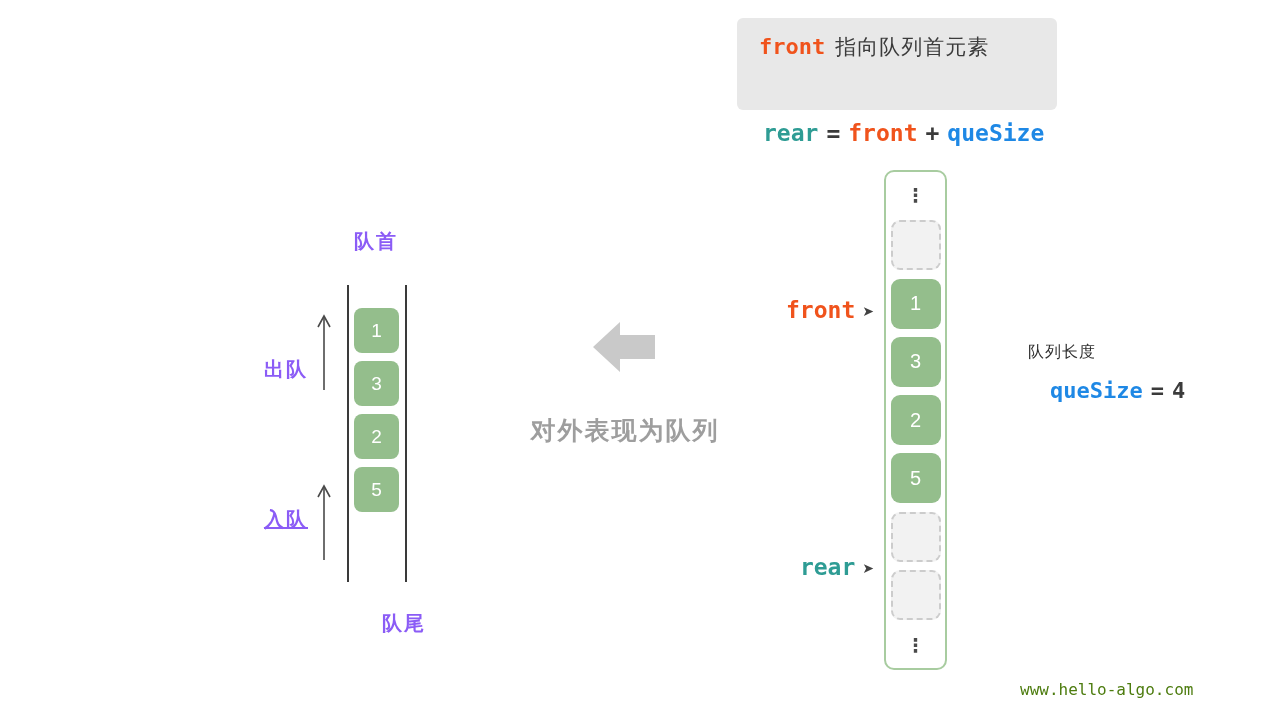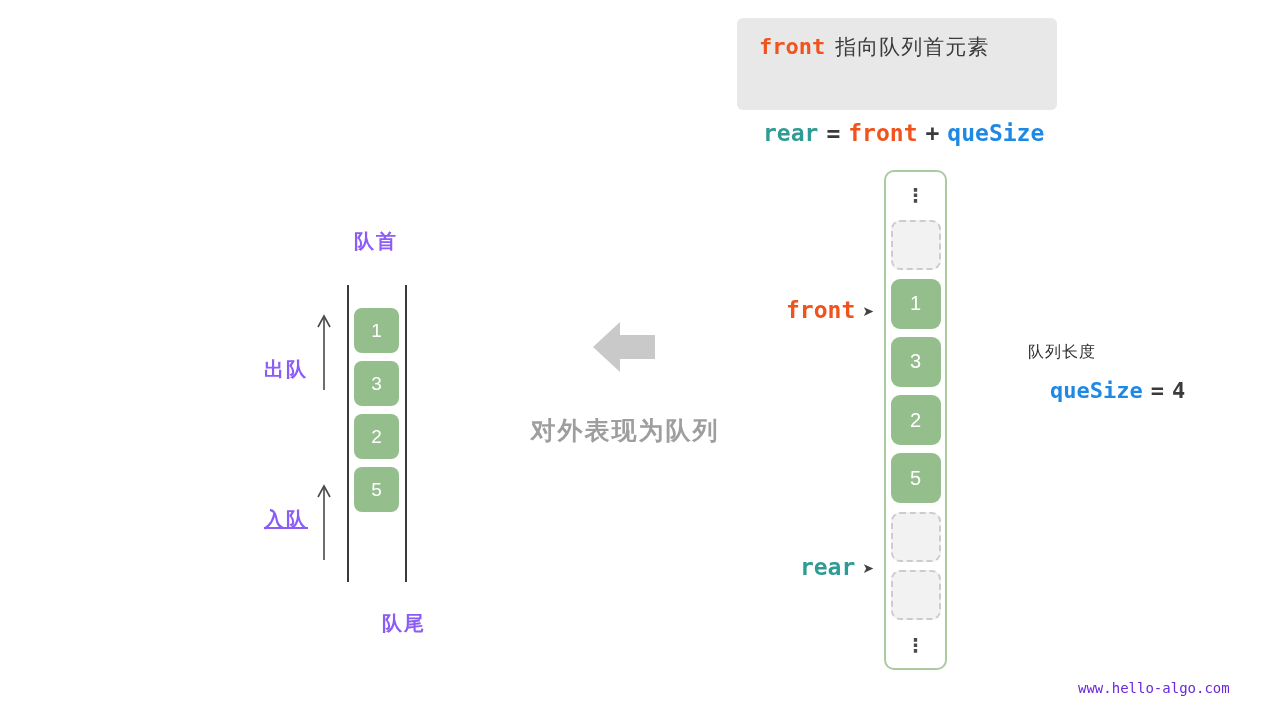--- a/index.html
+++ b/index.html
@@ -127,23 +127,23 @@
     border: 2px solid #9e9e9e;
     border-radius: 6px;
     background: #ffffff;
     display: flex; align-items: center; justify-content: center;
     font-family: "DejaVu Sans Mono", monospace;
     font-weight: bold; font-size: 23px; color: #8a8a8a;
   }
 
   .watermark {
     position: absolute;
-    left: 1078px; top: 680px;
+    left: 1020px; top: 680px;
     font-family: "DejaVu Sans Mono", monospace;
-    font-size: 14px; color: #6d28d9;
+    font-size: 16px; color: #4d7c0f;
   }
 </style>
 </head>
 <body>
 
 <div class="canvas">
 
   <div class="info-box">
     <div class="info-line">
       <span class="kw orange">front</span><span class="txt">指向队列首元素</span>

